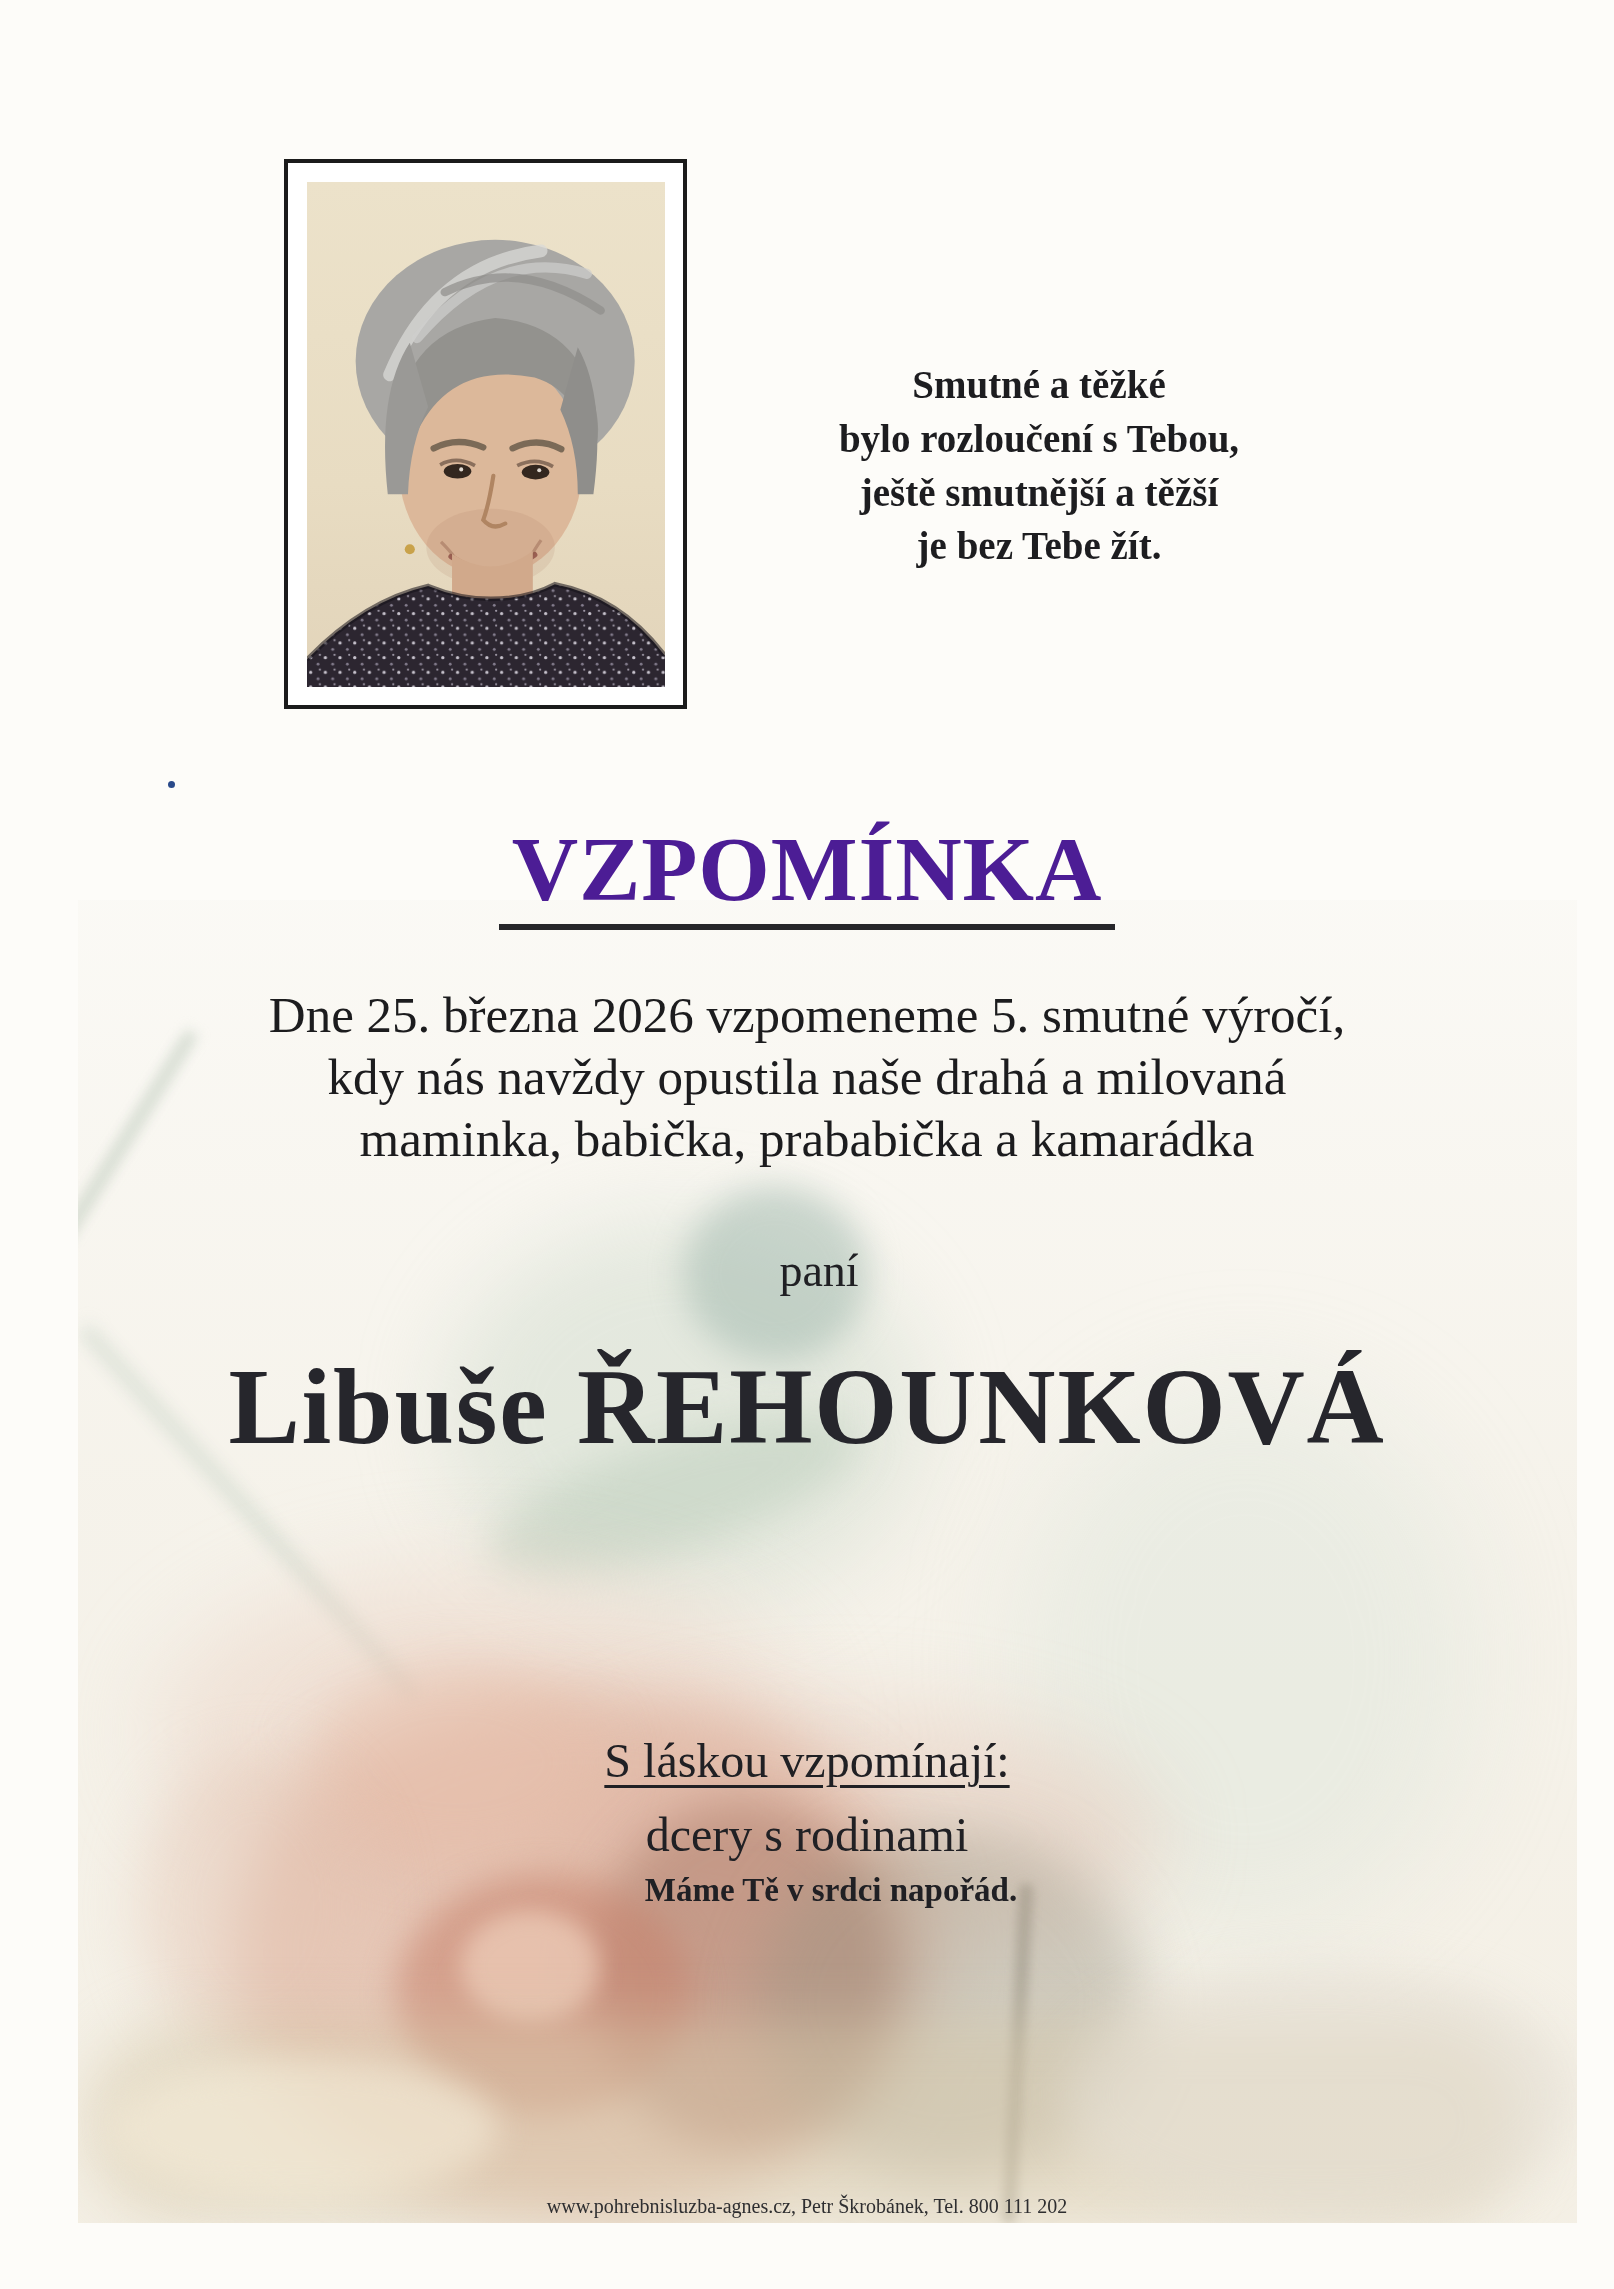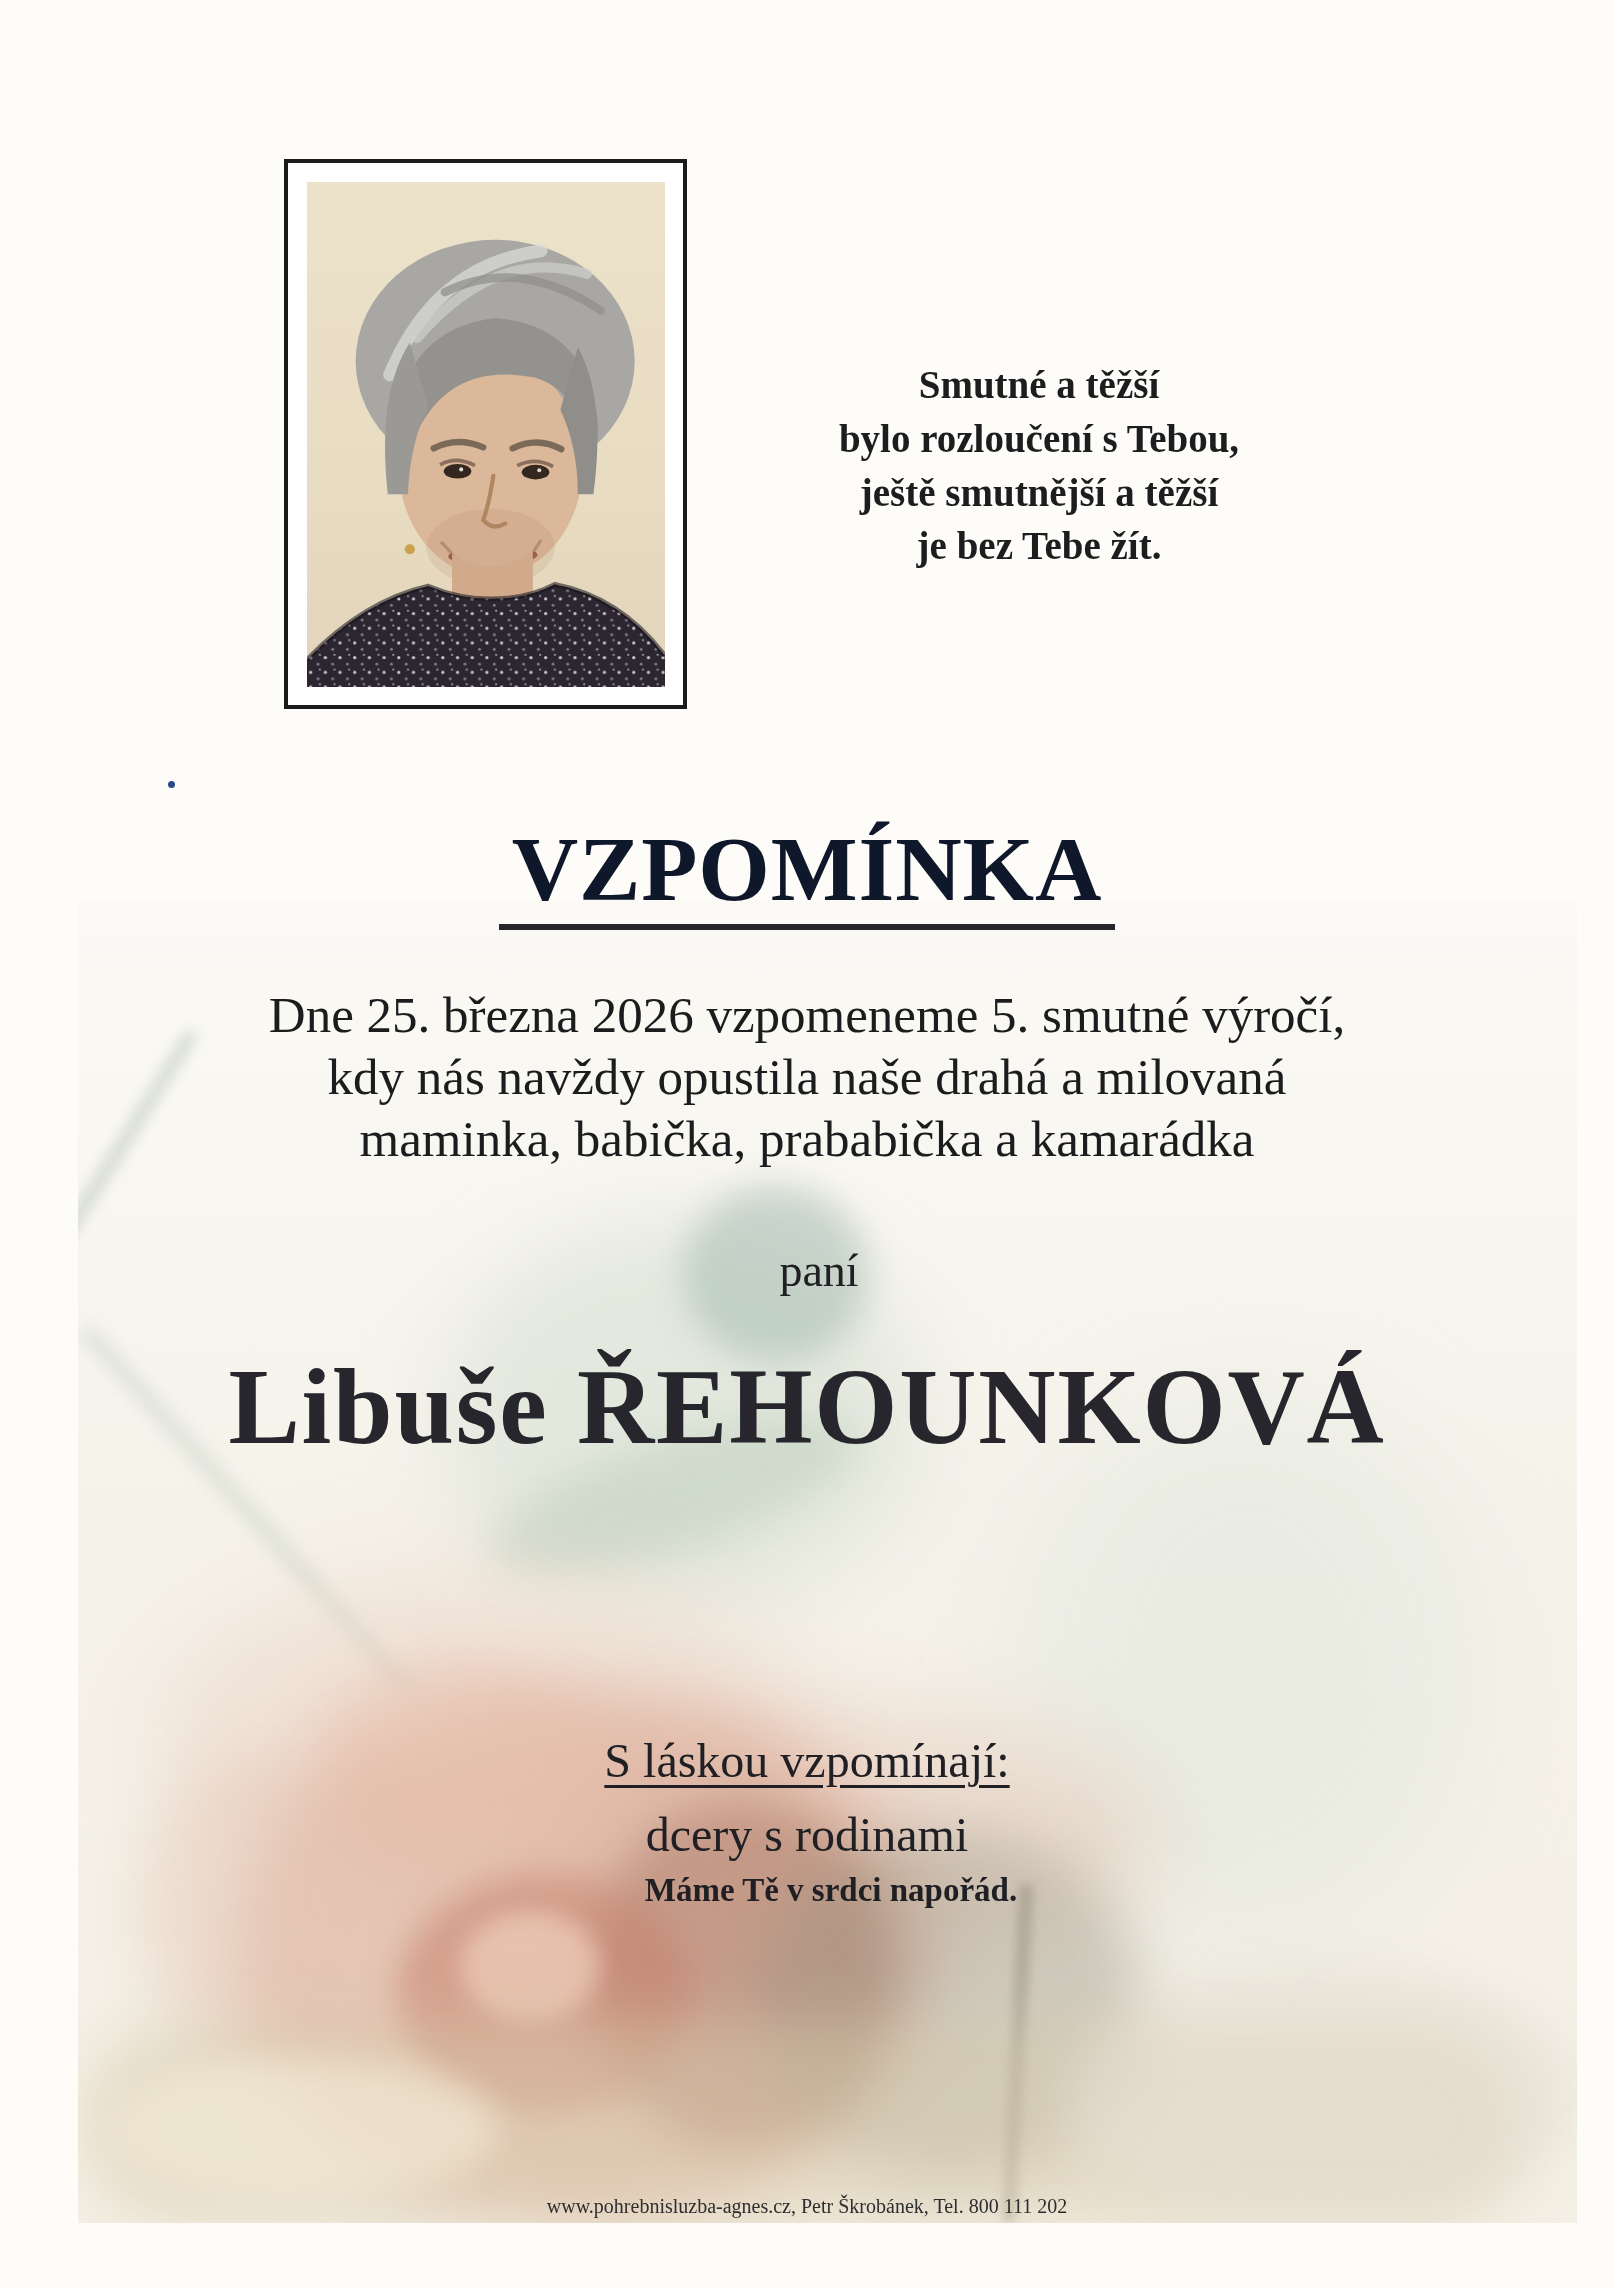--- a/index.html
+++ b/index.html
@@ -48,21 +48,21 @@
   
   .txt{position:absolute;left:0;width:100%;text-align:center;z-index:4;}
   .verse{
     position:absolute;left:799px;top:358px;width:480px;z-index:4;
     text-align:center;font-weight:700;font-size:39px;line-height:1.38;color:#1d1d20;
   }
   .verse span{display:block;}
   .title-wrap{top:823px;}
   .title-text{
     display:inline-block;font-size:92px;font-weight:700;letter-spacing:0.9px;
-    color:#0f172a;border-bottom:6.5px solid #26262a;padding:0 13px 9.2px 13px;line-height:1.0;
+    color:#4c1d95;border-bottom:6.5px solid #26262a;padding:0 13px 9.2px 13px;line-height:1.0;
   }
   .announcement{top:984px;font-size:51px;line-height:1.22;color:#1c1c1e;font-family:Liberation Serif, serif;}
   .announcement span{display:block;}
   .honorific{top:1244px;font-size:46px;padding-left:12px;}
   .deceased{top:1349px;font-size:107px;font-weight:700;letter-spacing:1.8px;line-height:1.1;color:#26262c;}
   .origin{top:1532px;font-size:45px;font-weight:700;}
   .mourn-head{top:1733px;font-size:48px;}
   .mourn-head span{
     text-decoration:underline;text-decoration-thickness:2.8px;text-underline-offset:8.3px;
   }
@@ -153,21 +153,21 @@
       <path d="M158 405 L158 470 Q200 492 246 468 L246 402 Q202 434 158 405 Z" fill="#d1a98b"></path>
 
       <path d="M0 550 L0 520 Q62 456 132 440 Q166 454 200 454 Q240 454 270 438 Q342 452 390 516 L390 550 Z" fill="url(#sequins)"></path>
       <path d="M0 520 Q62 456 132 440 Q166 454 200 454 Q240 454 270 438 Q342 452 390 516" stroke="rgba(20,16,24,0.55)" stroke-width="5" fill="none"></path>
     </svg>
   </div>
 
   <div class="scan-dot"></div>
 
   <div class="verse">
-    <span>Smutné a těžší</span>
+    <span>Smutné a těžké</span>
     <span>bylo rozloučení s Tebou,</span>
     <span>ještě smutnější a těžší</span>
     <span>je bez Tebe žít.</span>
   </div>
 
   <div class="txt title-wrap">
     <span class="title-text">VZPOMÍNKA</span>
   </div>
 
   <div class="txt announcement">

